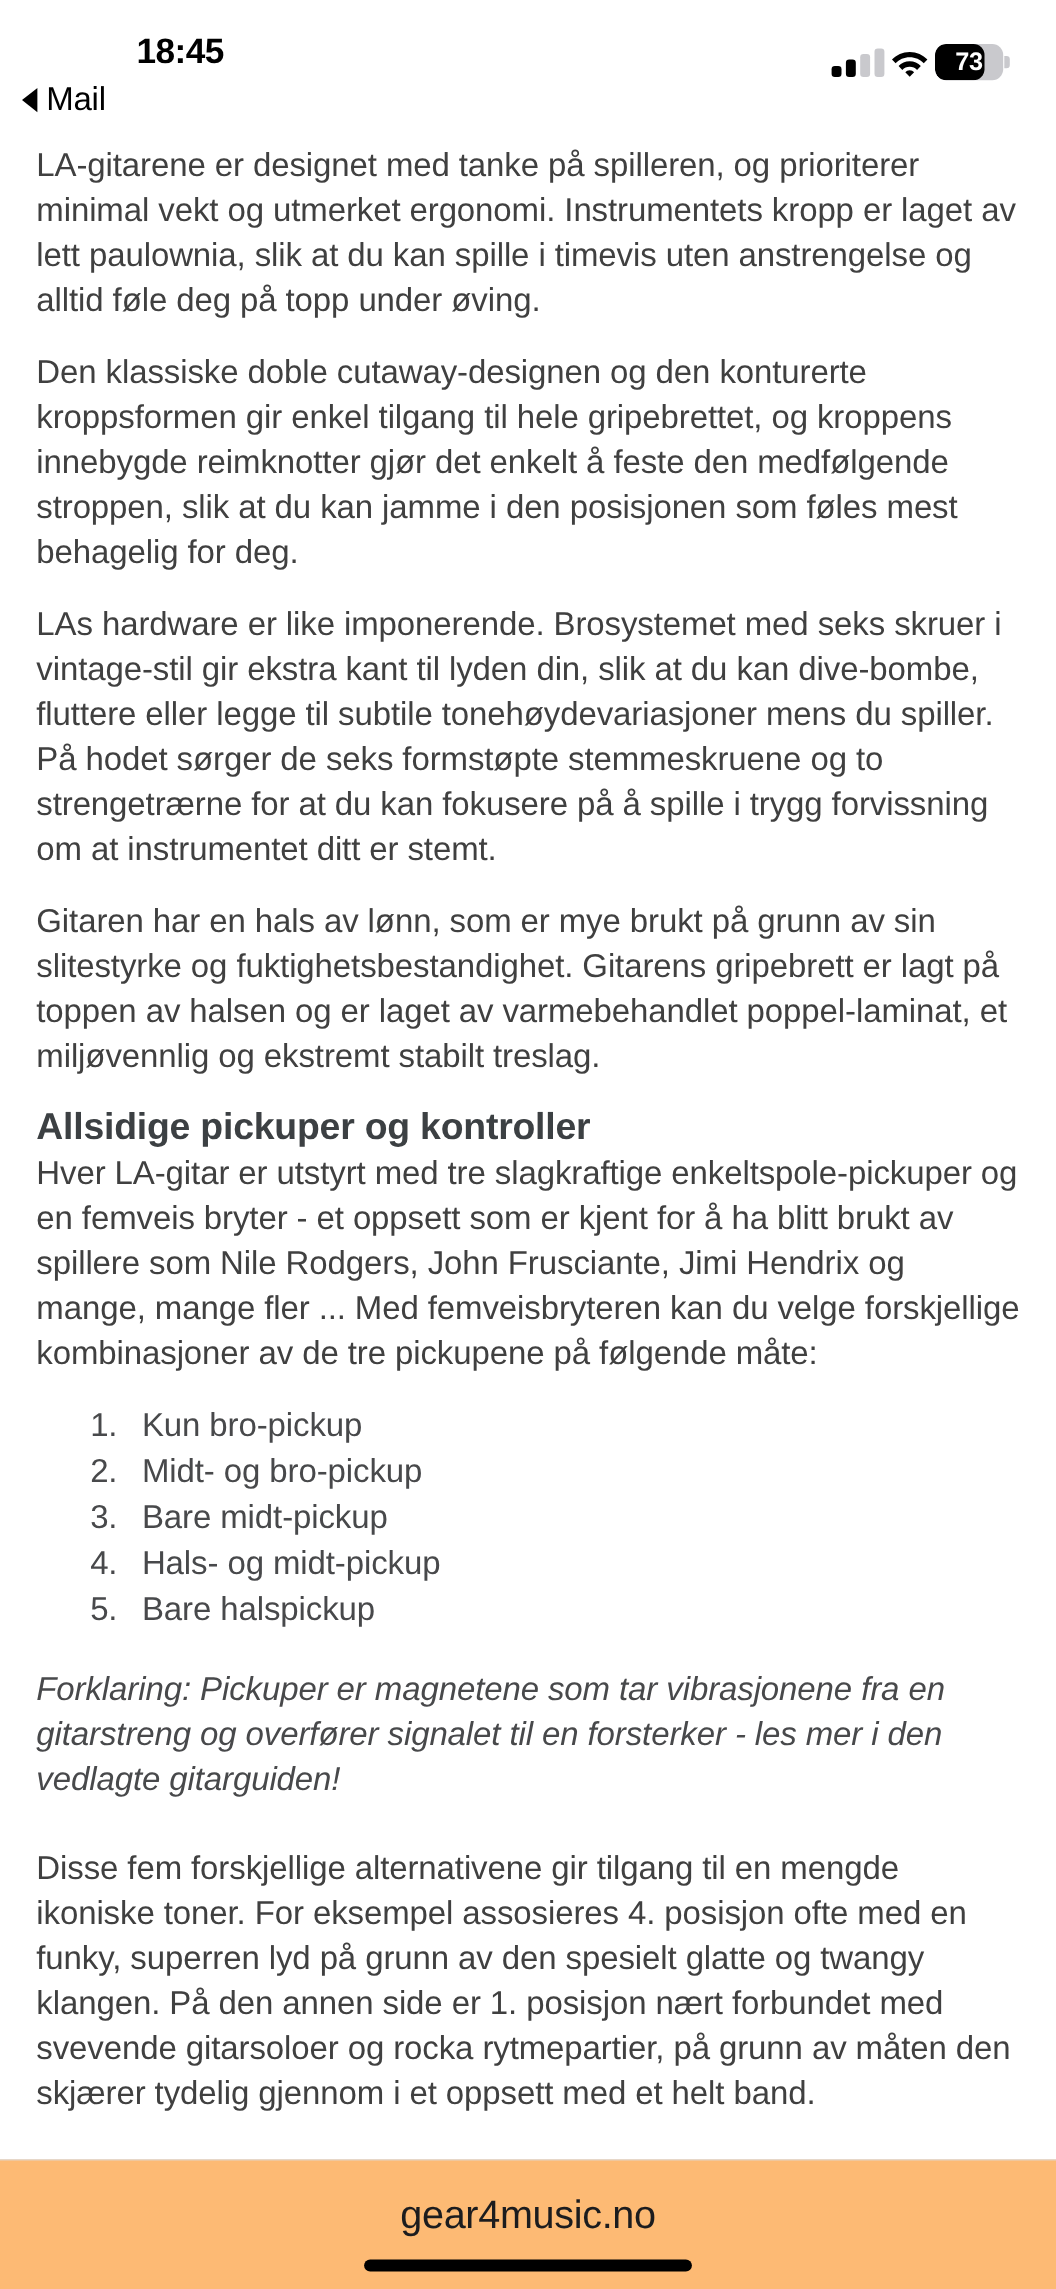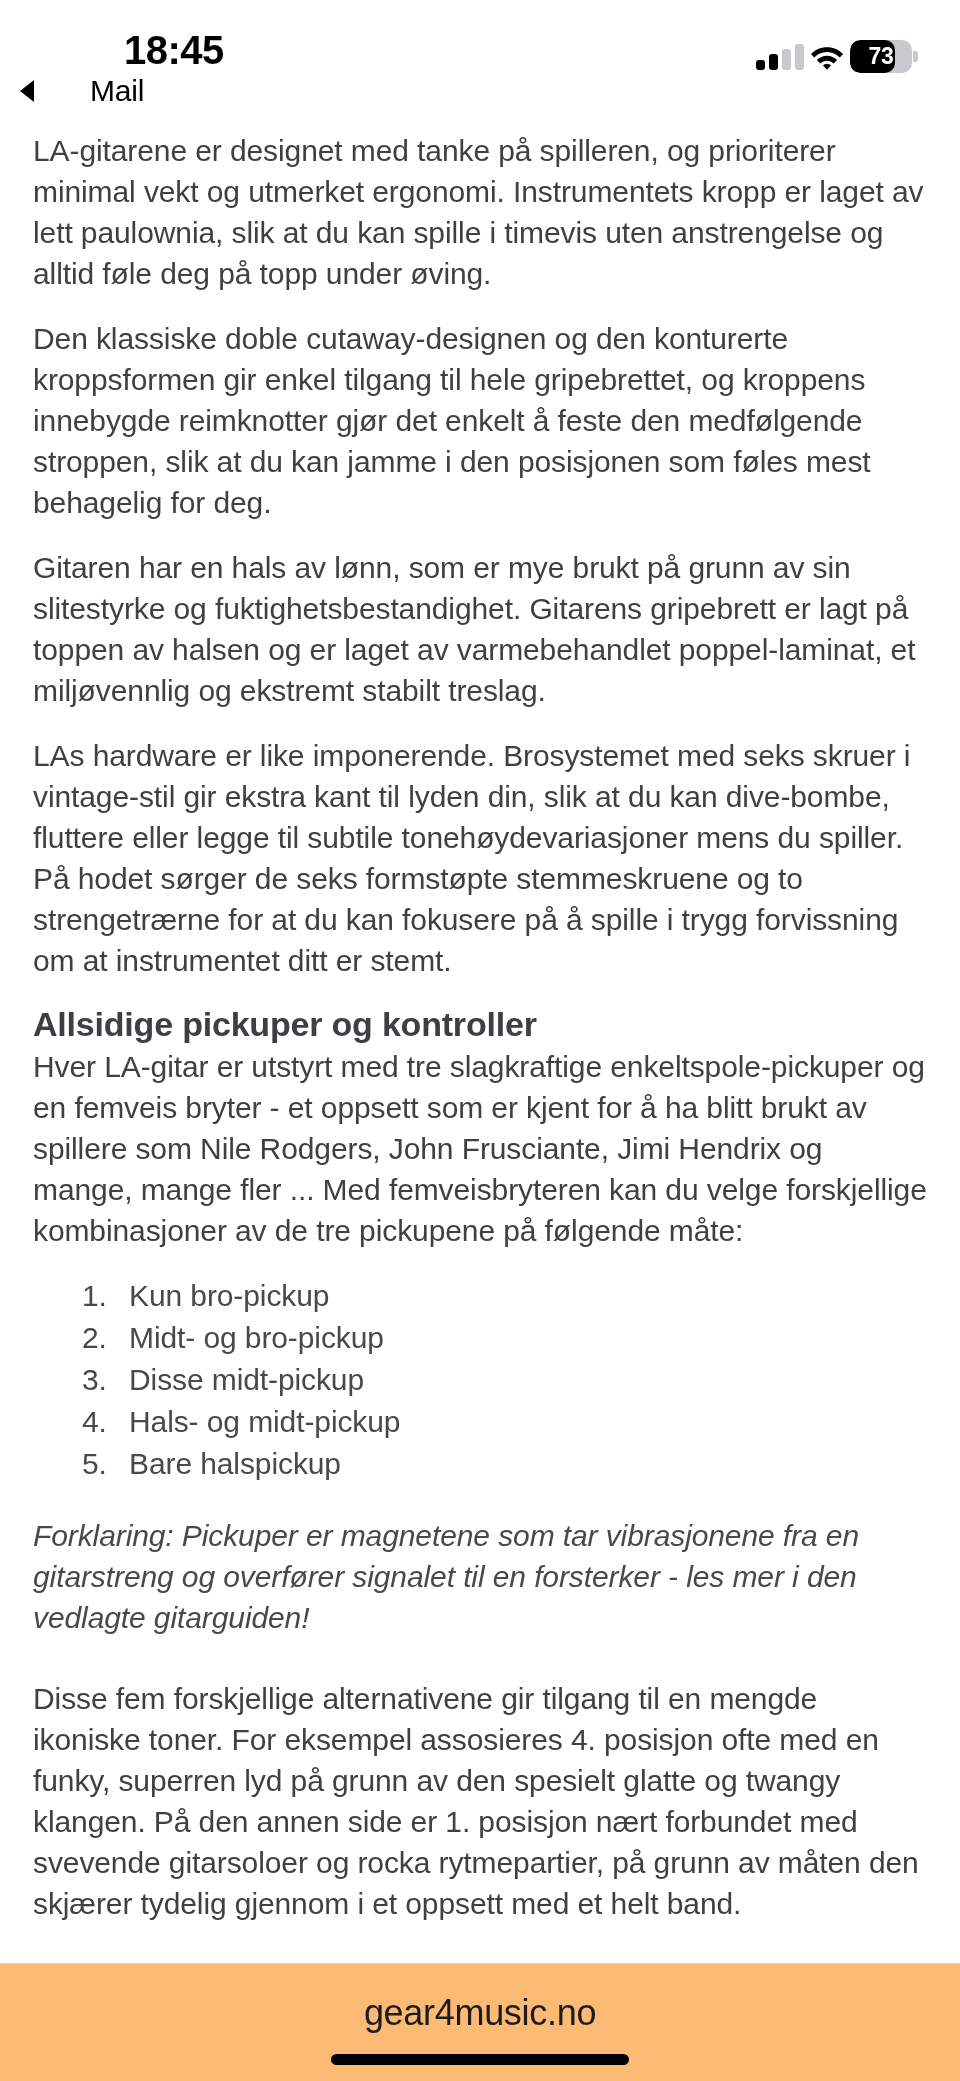--- a/index.html
+++ b/index.html
@@ -25,21 +25,21 @@
     position: absolute;
     top: 0; left: 0;
     width: 960px;
     height: 88px;
   }
 
   .status-time {
     position: absolute;
     left: 124px;
     top: 28px;
-    font-size: 40px;
+    font-size: 32px;
     font-weight: bold;
     color: #000000;
     letter-spacing: -0.5px;
   }
 
   .status-right {
     position: absolute;
     right: 42px;
     top: 40px;
     display: flex;
@@ -126,21 +126,20 @@
   .back-caret {
     width: 0; height: 0;
     border-top: 11px solid transparent;
     border-bottom: 11px solid transparent;
     border-right: 14px solid #000000;
   }
   .back-label {
     font-size: 30px;
     color: #000000;
     letter-spacing: -0.2px;
-    margin-left: 48px;
   }
 
   
   .content {
     position: absolute;
     top: 130px;
     left: 0;
     width: 960px;
     height: 1833px;
     overflow: hidden;
@@ -262,30 +261,30 @@
   <div class="back-link">
     <span class="back-caret"></span>
     <span class="back-label">Mail</span>
   </div>
 
   <div class="content">
 
 
     <p class="body-text">LA-gitarene er designet med tanke på spilleren, og prioriterer minimal vekt og utmerket ergonomi. Instrumentets kropp er laget av lett paulownia, slik at du kan spille i timevis uten anstrengelse og alltid føle deg på topp under øving.</p>
     <p class="body-text">Den klassiske doble cutaway-designen og den konturerte kroppsformen gir enkel tilgang til hele gripebrettet, og kroppens innebygde reimknotter gjør det enkelt å feste den medfølgende stroppen, slik at du kan jamme i den posisjonen som føles mest behagelig for deg.</p>
+    <p class="body-text">LAs hardware er like imponerende. Brosystemet med seks skruer i vintage-stil gir ekstra kant til lyden din, slik at du kan dive-bombe, fluttere eller legge til subtile tonehøydevariasjoner mens du spiller. På hodet sørger de seks formstøpte stemmeskruene og to strengetrærne for at du kan fokusere på å spille i trygg forvissning om at instrumentet ditt er stemt.</p>
     <p class="body-text">Gitaren har en hals av lønn, som er mye brukt på grunn av sin slitestyrke og fuktighetsbestandighet. Gitarens gripebrett er lagt på toppen av halsen og er laget av varmebehandlet poppel-laminat, et miljøvennlig og ekstremt stabilt treslag.</p>
-    <p class="body-text">LAs hardware er like imponerende. Brosystemet med seks skruer i vintage-stil gir ekstra kant til lyden din, slik at du kan dive-bombe, fluttere eller legge til subtile tonehøydevariasjoner mens du spiller. På hodet sørger de seks formstøpte stemmeskruene og to strengetrærne for at du kan fokusere på å spille i trygg forvissning om at instrumentet ditt er stemt.</p>
 
     <h2 class="section-heading">Allsidige pickuper og kontroller</h2>
     <p class="body-text">Hver LA-gitar er utstyrt med tre slagkraftige enkeltspole-pickuper og en femveis bryter - et oppsett som er kjent for å ha blitt brukt av spillere som Nile Rodgers, John Frusciante, Jimi Hendrix og mange, mange fler ... Med femveisbryteren kan du velge forskjellige kombinasjoner av de tre pickupene på følgende måte:</p>
 
     <ol class="pickup-list">
       <li>Kun bro-pickup</li>
       <li>Midt- og bro-pickup</li>
-      <li>Disse midt-pickup</li>
+      <li>Bare midt-pickup</li>
       <li>Hals- og midt-pickup</li>
       <li>Bare halspickup</li>
     </ol>
 
     <p class="note-text">Forklaring: Pickuper er magnetene som tar vibrasjonene fra en gitarstreng og overfører signalet til en forsterker - les mer i den vedlagte gitarguiden!</p>
     <p class="body-text">Disse fem forskjellige alternativene gir tilgang til en mengde ikoniske toner. For eksempel assosieres 4. posisjon ofte med en funky, superren lyd på grunn av den spesielt glatte og twangy klangen. På den annen side er 1. posisjon nært forbundet med svevende gitarsoloer og rocka rytmepartier, på grunn av måten den skjærer tydelig gjennom i et oppsett med et helt band.</p>
 
   </div>
 
   <div class="footer-bar">

